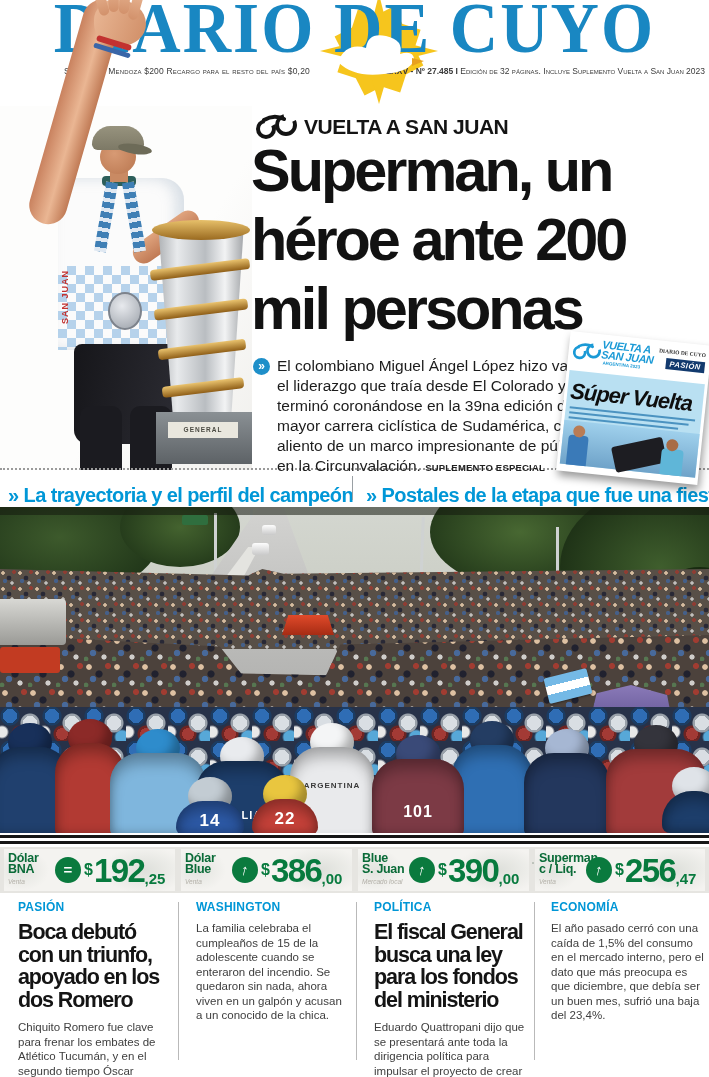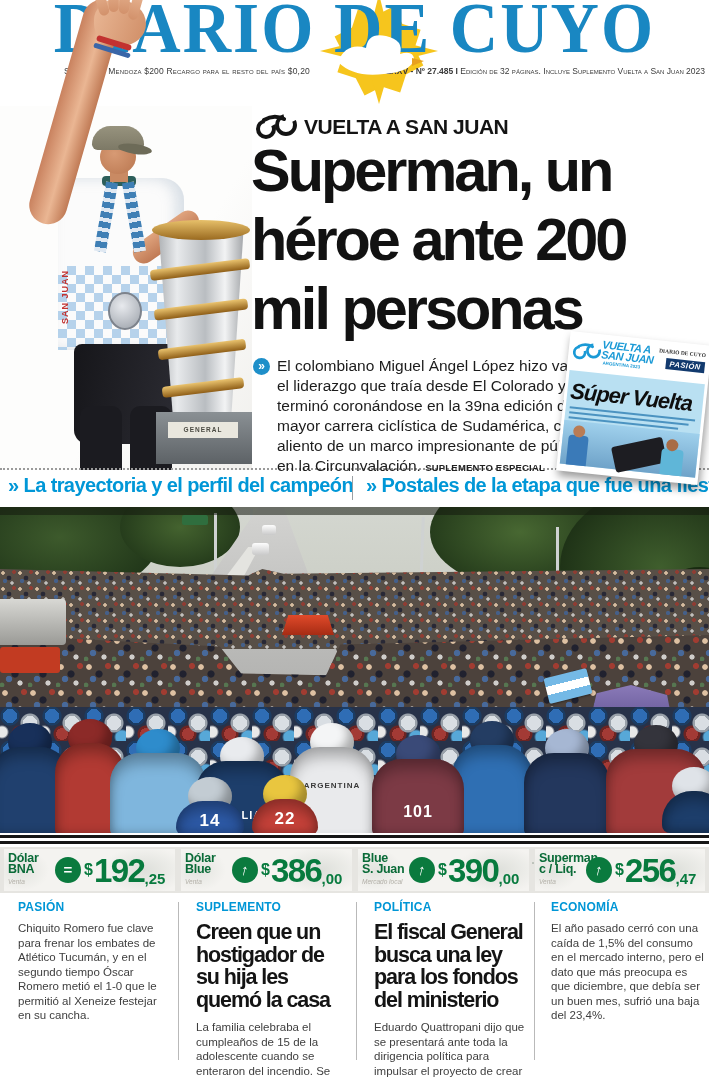--- a/index.html
+++ b/index.html
@@ -93,21 +93,21 @@
   .cover-title{position:absolute;left:3px;top:8px;font-weight:800;font-style:italic;font-size:22px;color:#0e0e0e;letter-spacing:-1px;}
   .cover-line{position:absolute;left:4px;height:2px;background:#2f7fb4;opacity:.8;}
   .cover-photo{position:absolute;left:0;bottom:0;width:100%;height:44px;
     background:linear-gradient(#9fd0ec,#6fa3c9);}
   .cv-fig{position:absolute;bottom:0;border-radius:4px 4px 0 0;}
   .cv-trophy{position:absolute;left:52px;bottom:4px;width:52px;height:26px;background:#1d1d22;transform:rotate(-18deg);border-radius:3px;}
 
   
   .dotted{position:absolute;left:0;top:468px;width:709px;border-top:2px dotted #9a9a9a;}
   .teasers{position:absolute;left:0;top:474px;width:709px;height:30px;}
-  .teaser{position:absolute;top:0;font-size:20px;font-weight:800;color:#0097d7;letter-spacing:-.6px;white-space:nowrap;}
+  .teaser{position:absolute;top:10px;font-size:20px;font-weight:800;color:#0097d7;letter-spacing:-.6px;white-space:nowrap;}
   .teaser .gg{margin-right:5px;}
   .teaser-div{position:absolute;left:352px;top:2px;width:1px;height:24px;background:#9aa0a4;}
 
   
   .photo{position:absolute;left:0;top:507px;width:709px;height:326px;overflow:hidden;background:#4a4440;}
   .ph-sky{position:absolute;left:0;top:0;width:709px;height:120px;background:linear-gradient(#d4d7d0,#c8cbc2);}
   .tree{position:absolute;border-radius:50%;}
   .pole{position:absolute;width:3px;background:#cfd2d2;}
   .ph-road{position:absolute;left:0;top:0;width:709px;height:230px;
     clip-path:polygon(36.5% 0,40% 0,52% 100%,14% 100%);
@@ -441,27 +441,27 @@
       </div>
       <div class="fx-ico up"><span>↑</span></div>
       <span class="fx-sign">$</span>
       <span class="fx-val">256</span>
       <span class="fx-dec">,47</span>
     </div>
   </div>
 
   <div class="col" style="left:18px;">
     <div class="sec">PASIÓN</div>
+    <h3>Boca debutó con un triunfo, apoyado en los dos Romero</h3>
     <p><span>Chiquito Romero fue clave para frenar los embates de Atlético Tucumán, y en el segundo tiempo Óscar Romero metió el 1-0 que le permitió al Xeneize festejar en su cancha. </span></p>
   </div>
   <div class="col-div" style="left:178px;"></div>
 
   <div class="col" style="left:196px;">
-    <div class="sec">SUPLEMENTO</div>
-    <h3>Creen que un hostigador de su hija les quemó la casa</h3>
+    <div class="sec">WASHINGTON</div>
     <p><span>La familia celebraba el cumpleaños de 15 de la adolescente cuando se enteraron del incendio. Se quedaron sin nada, ahora viven en un galpón y acusan a un conocido de la chica. </span></p>
   </div>
   <div class="col-div" style="left:356px;"></div>
 
   <div class="col" style="left:374px;">
     <div class="sec">POLÍTICA</div>
     <h3>El fiscal General busca una ley para los fondos del ministerio</h3>
     <p><span>Eduardo Quattropani dijo que se presentará ante toda la dirigencia política para impulsar el proyecto de crear un presupuesto de Fiscalía, independiente de la Corte de Justicia. </span></p>
   </div>
   <div class="col-div" style="left:534px;"></div>

